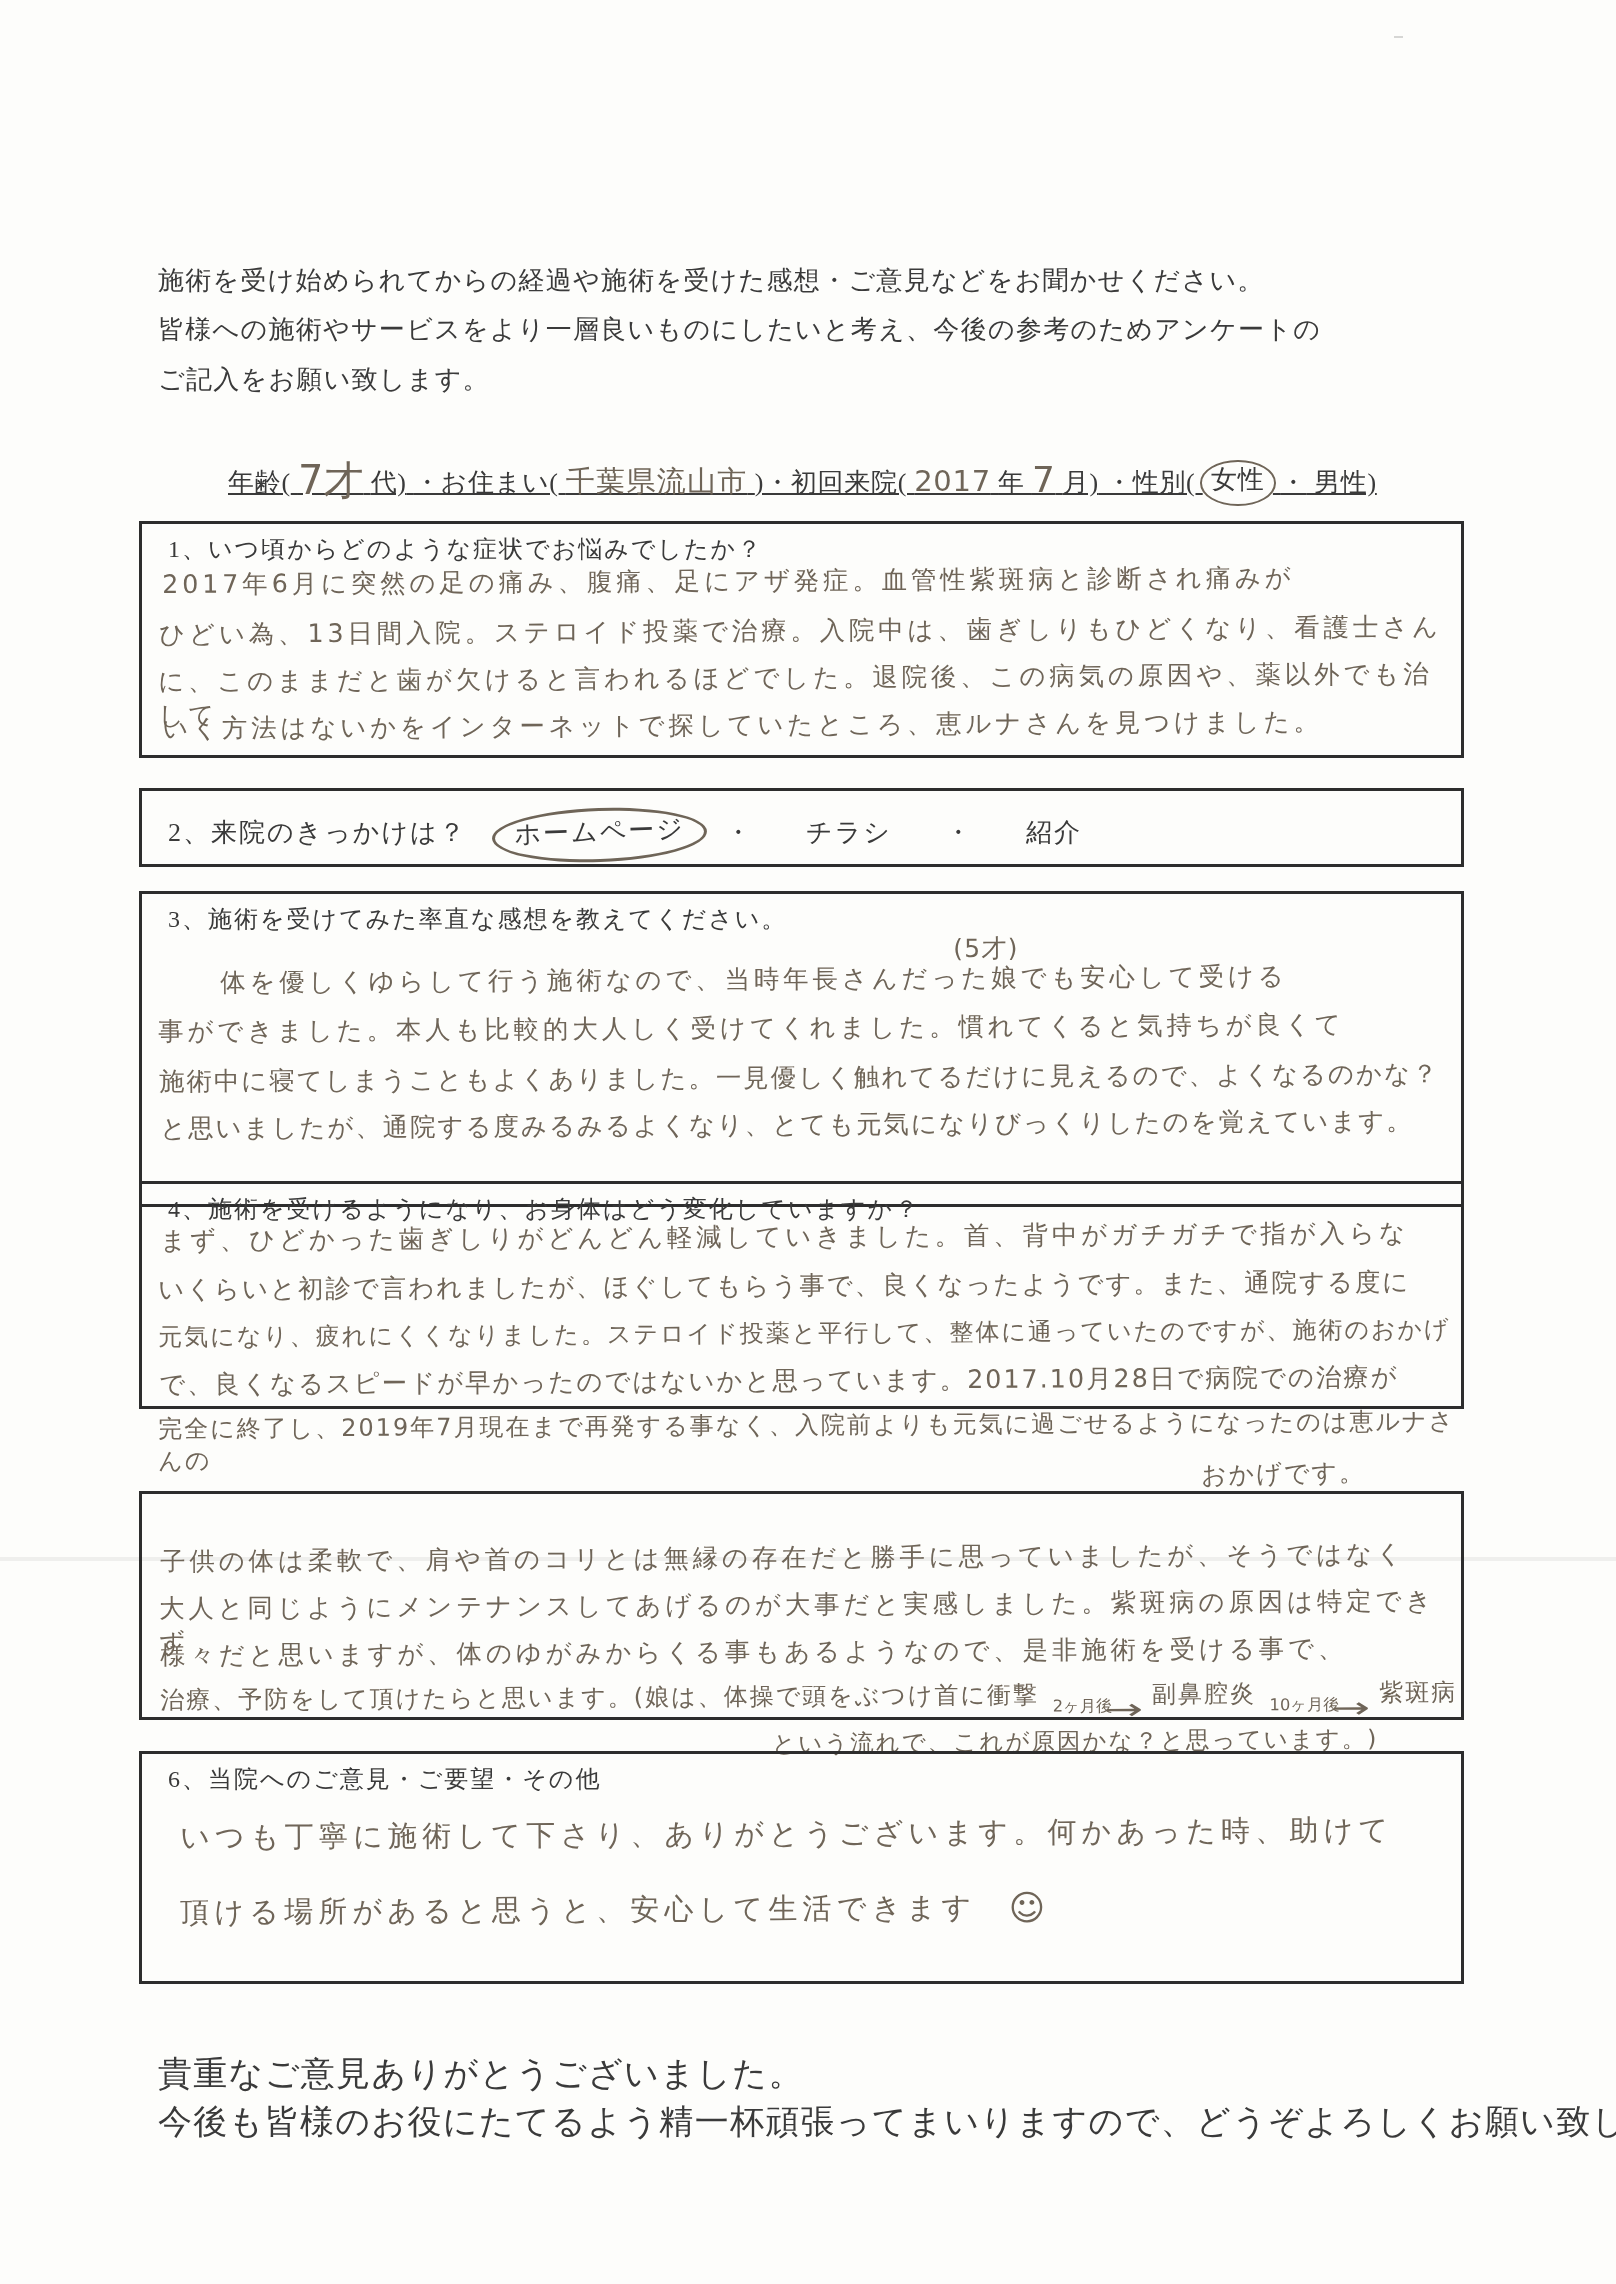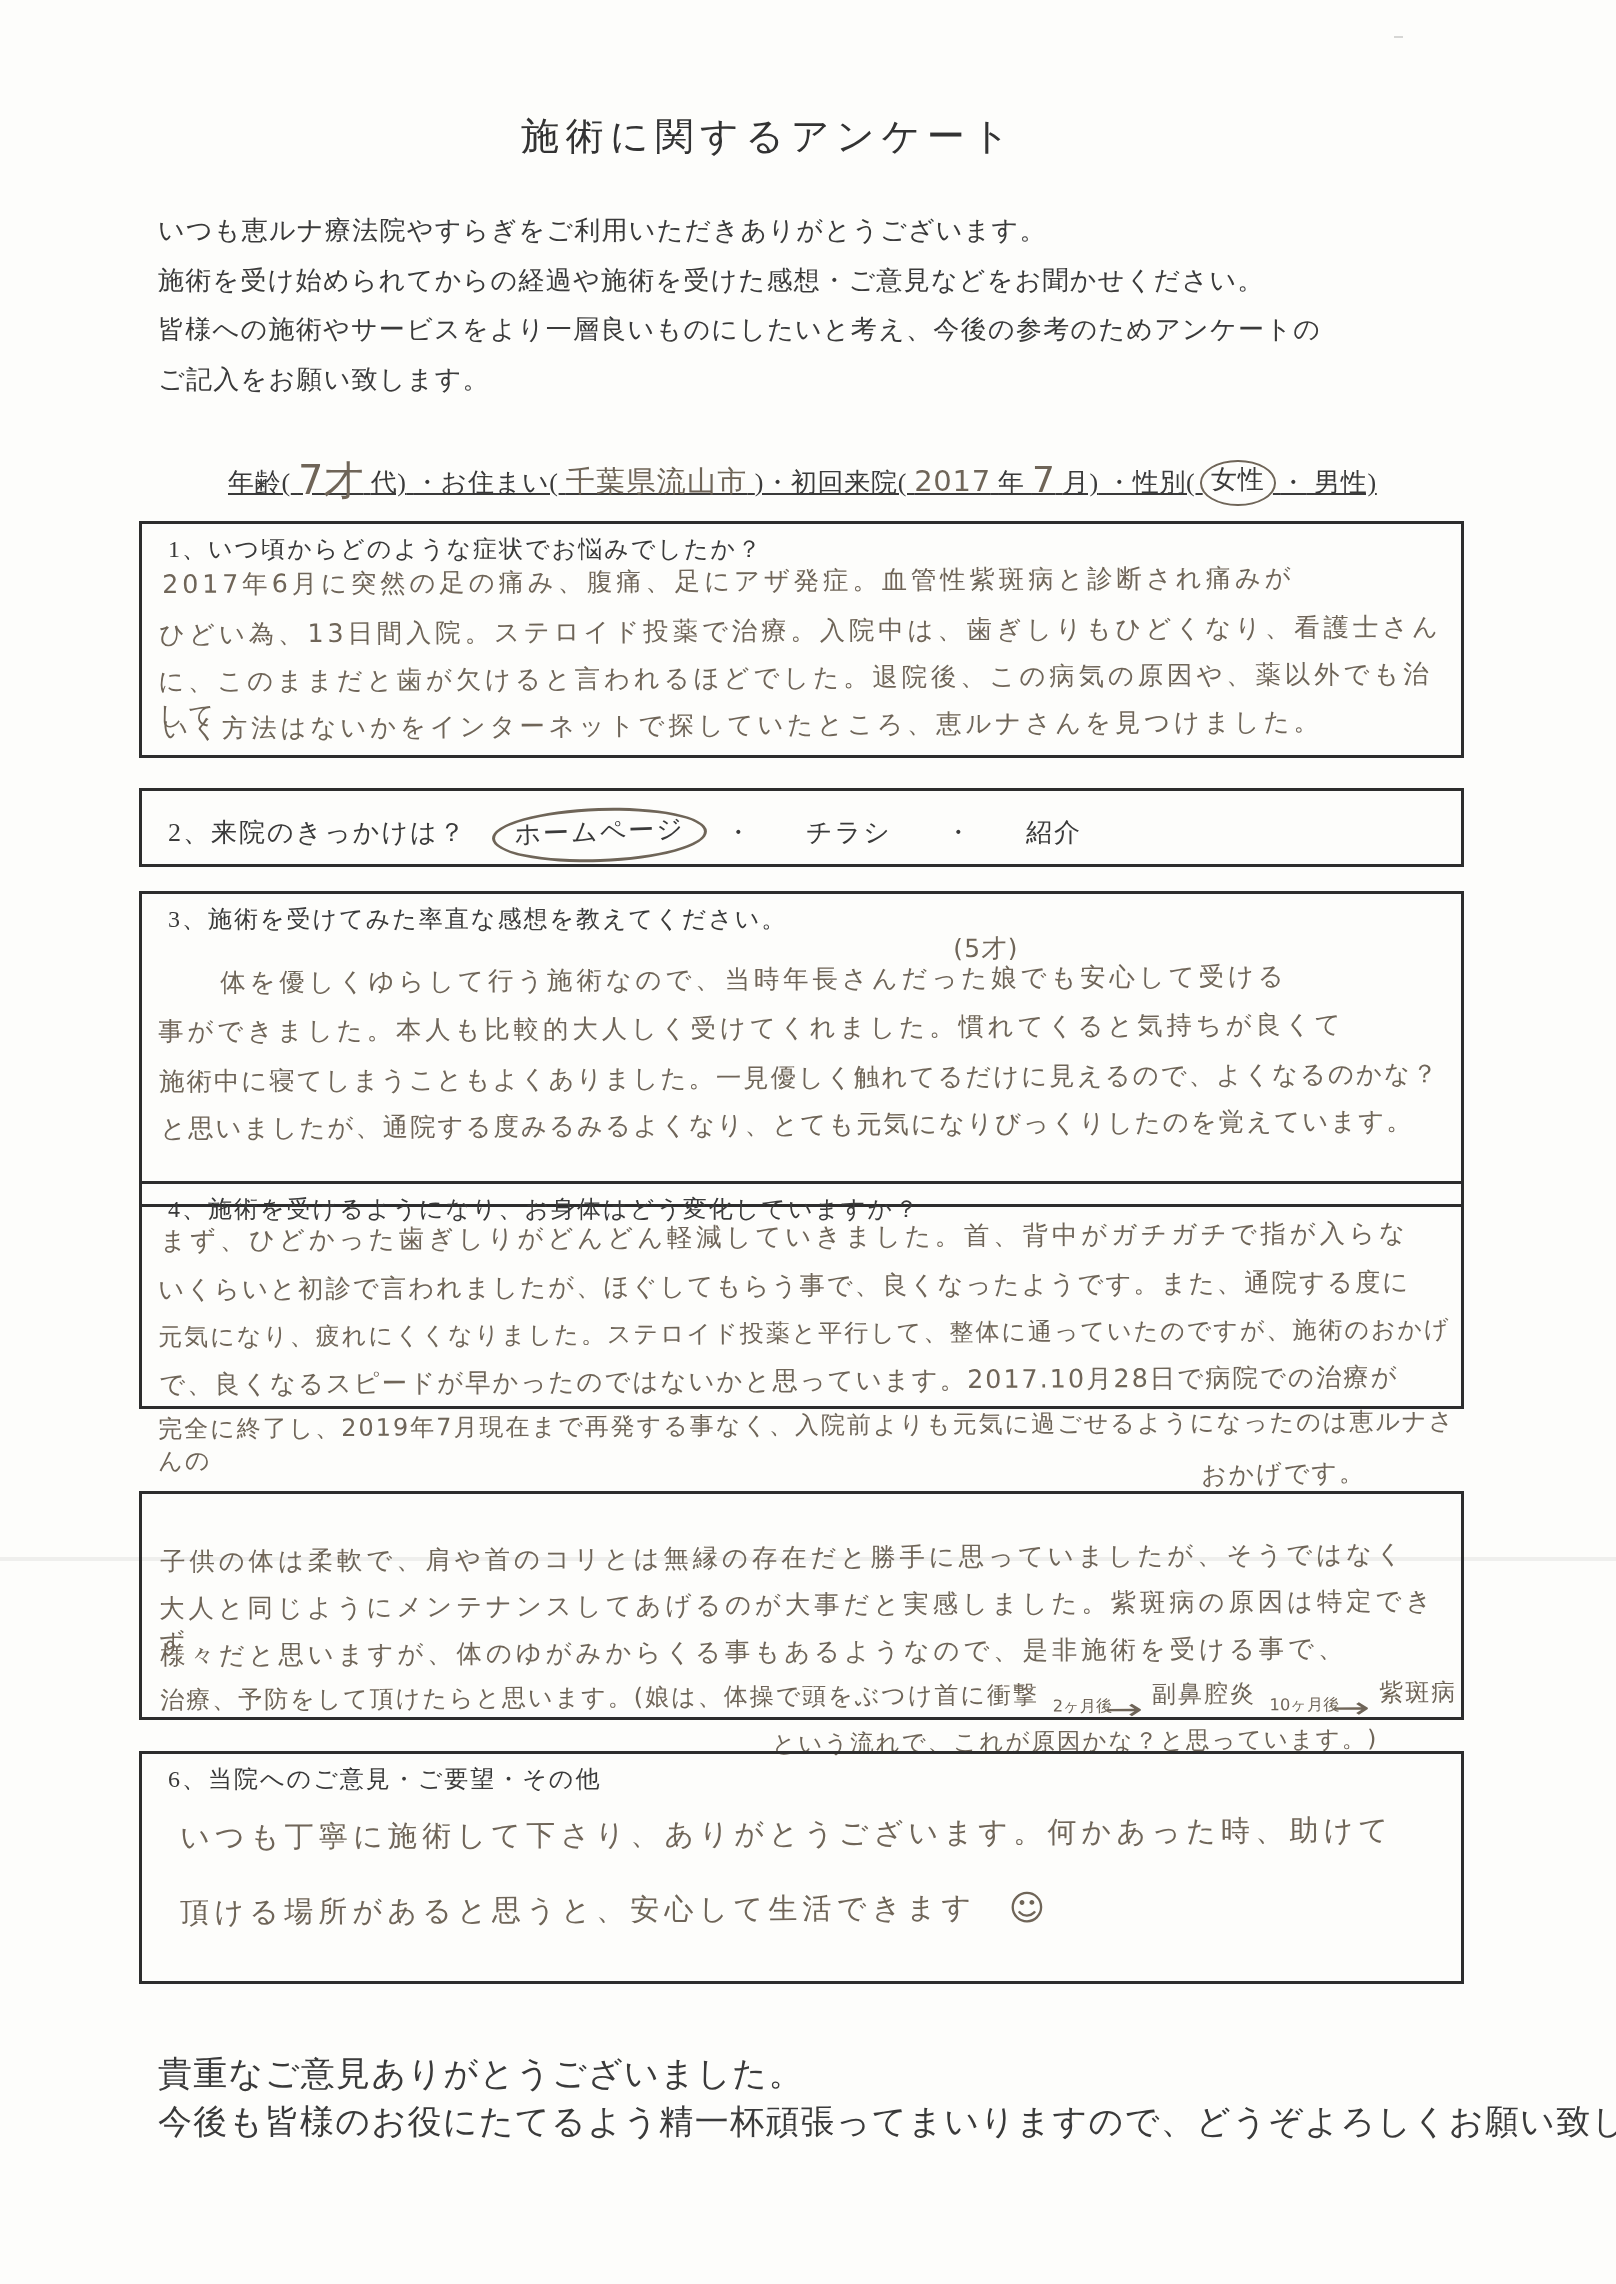--- a/index.html
+++ b/index.html
@@ -85,23 +85,21 @@
   }
 </style>
 </head>
 <body>
 
 <div class="paper">
 
   <div class="scan-streak" style="top:1557px;"></div>
   <div class="scan-mark" style="top:36px; left:1394px; width:9px; height:2px;"></div>
 
-  <div class="abs printed title">施術に関するアンケート</div>
 
-  <div class="abs printed intro-line" style="top:213px;">いつも恵ルナ療法院やすらぎをご利用いただきありがとうございます。</div>
   <div class="abs printed intro-line" style="top:263px;">施術を受け始められてからの経過や施術を受けた感想・ご意見などをお聞かせください。</div>
   <div class="abs printed intro-line" style="top:312px;">皆様への施術やサービスをより一層良いものにしたいと考え、今後の参考のためアンケートの</div>
   <div class="abs printed intro-line" style="top:362px;">ご記入をお願い致します。</div>
 
   <div class="abs printed demo-row">
     <span>年齢(</span>
     <span class="hand age-val">7才</span>
     <span>代)</span>
     <span>・お住まい(</span>
     <span class="hand res-val">千葉県流山市</span>

